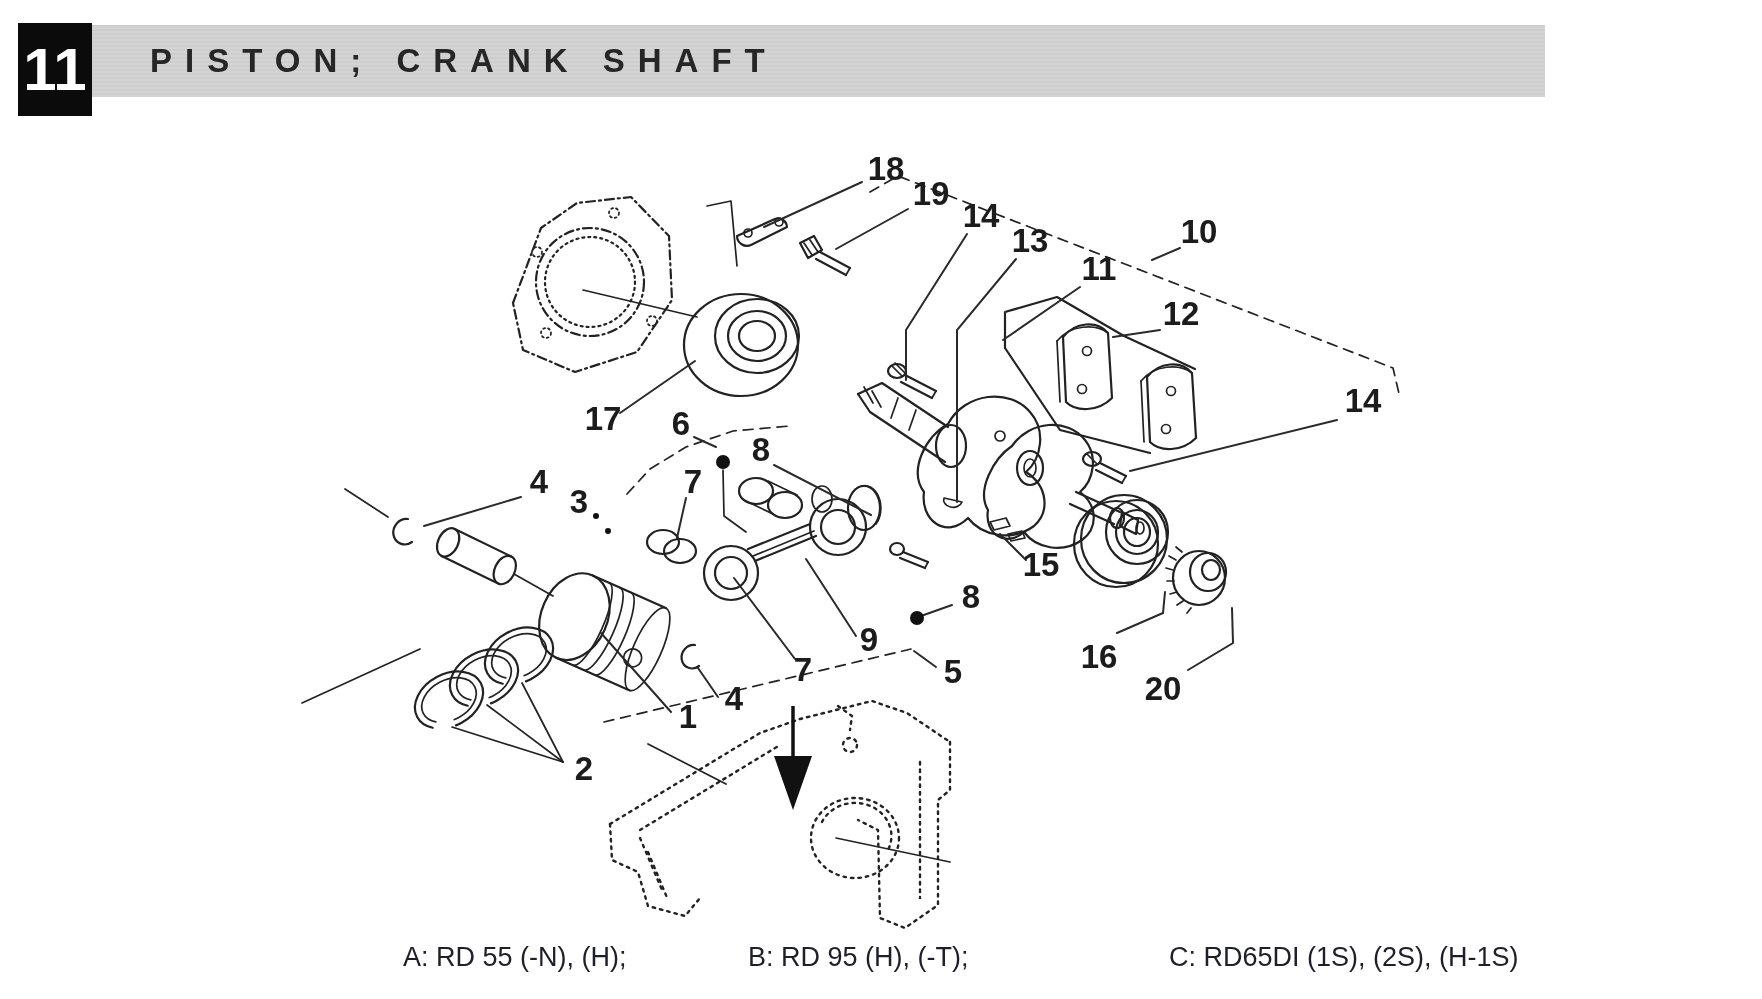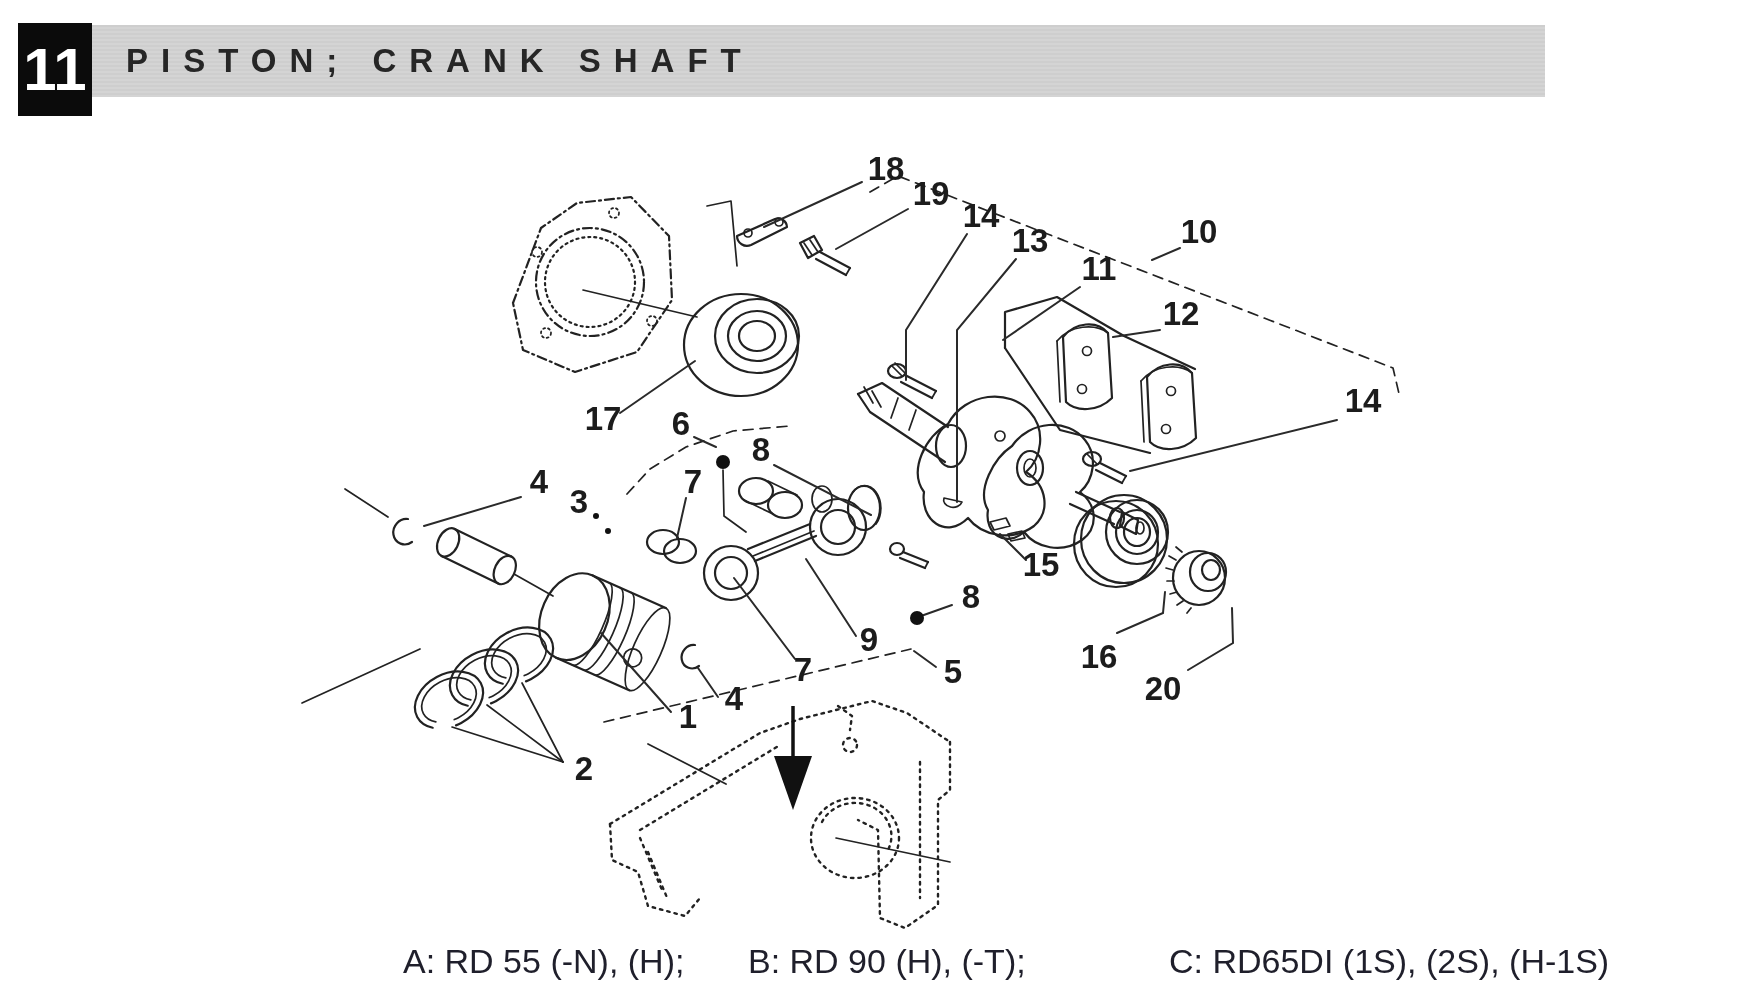--- a/index.html
+++ b/index.html
@@ -12,40 +12,40 @@
     position:absolute;left:18px;top:23px;width:74px;height:93px;
     background:#0b0b0b;color:#fff;display:flex;align-items:center;justify-content:center;
     font-size:60px;font-weight:bold;z-index:3;
   }
   .hdr-bar{
     position:absolute;left:92px;top:25px;width:1453px;height:72px;
     background:repeating-linear-gradient(0deg,#d4d4d4 0 2px,#cecece 2px 4px);
     display:flex;align-items:center;z-index:2;
   }
   .hdr-title{
-    padding-left:34px;font-size:33px;font-weight:bold;letter-spacing:13px;
+    padding-left:58px;font-size:33px;font-weight:bold;letter-spacing:13px;
     color:#262626;white-space:nowrap;
   }
   
   #diagram-svg{position:absolute;left:0;top:0;z-index:1;}
   .art{stroke:#222;stroke-width:2.2;fill:none;stroke-linecap:round;stroke-linejoin:round;}
   .thin{stroke-width:1.7;}
   .dashdot{stroke-dasharray:9 4 2 4;}
   .dotted{stroke-dasharray:2.5 5;stroke-width:2.4;}
   .dashed{stroke-dasharray:10 7;}
   .leader{stroke:#2a2a2a;stroke-width:2;fill:none;stroke-linecap:round;}
   .callout{
     font-family:"Liberation Sans",sans-serif;font-size:33px;font-weight:bold;
     fill:#1c1c1c;text-anchor:middle;
   }
   .dot{fill:#111;stroke:none;}
   .arrowhead{fill:#111;stroke:none;}
   
   .variant{
-    position:absolute;top:942px;font-size:34px;color:#1f1f2b;white-space:nowrap;
+    position:absolute;top:942px;font-size:27px;color:#1f1f2b;white-space:nowrap;
   }
   .va{left:403px;} .vb{left:748px;} .vc{left:1169px;}
 </style>
 </head>
 <body>
 
 <div class="hdr-box">
   <span>11</span>
 </div>
 <div class="hdr-bar">
@@ -302,14 +302,14 @@
       <text x="688" y="728" class="callout">1</text>
       <text x="584" y="780" class="callout">2</text>
       <circle cx="723" cy="462" r="7" class="dot"></circle>
       <circle cx="917" cy="618" r="7" class="dot"></circle>
       <circle cx="596" cy="516" r="3" class="dot"></circle>
       <circle cx="608" cy="531" r="3" class="dot"></circle>
     </g>
 </svg>
 
 <span class="variant va">A: RD 55 (-N), (H);</span>
-<span class="variant vb">B: RD 90 (H), (-T);</span>
+<span class="variant vb">B: RD 95 (H), (-T);</span>
 <span class="variant vc">C: RD65DI (1S), (2S), (H-1S)</span>
 
 </body></html>

